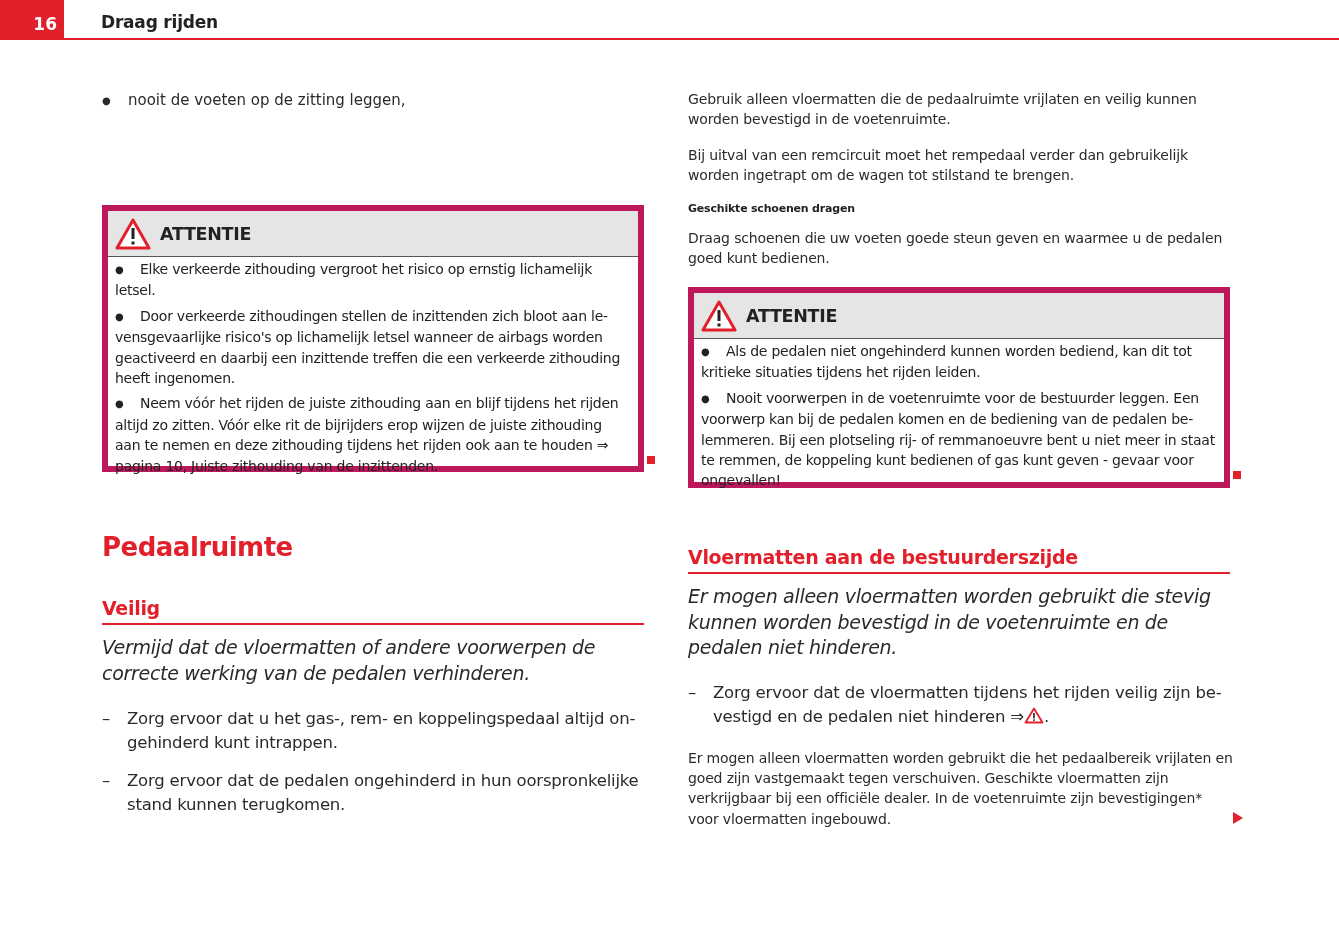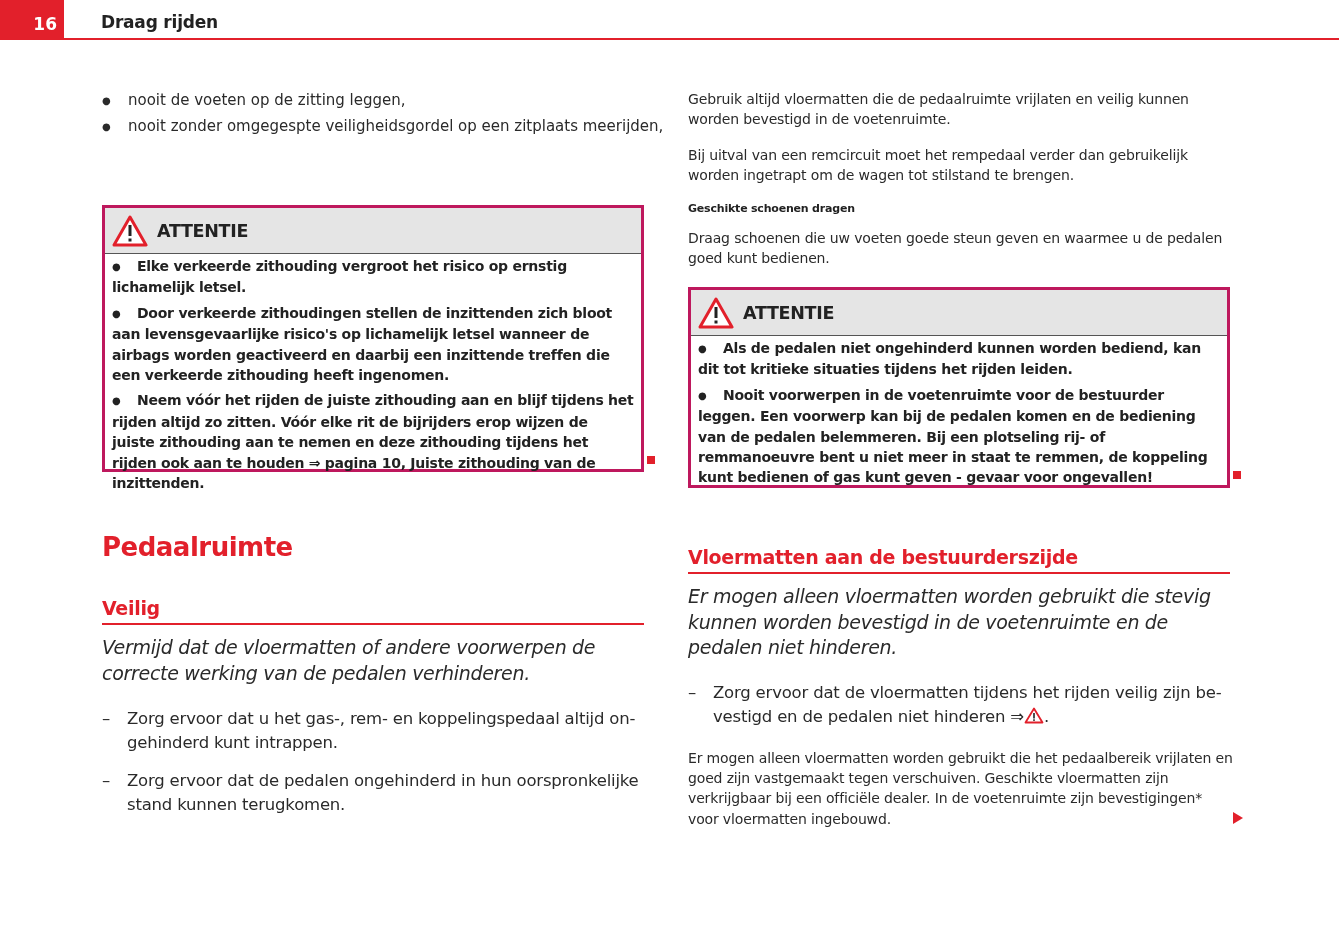--- a/index.html
+++ b/index.html
@@ -10,27 +10,27 @@
               color: #fff; font-weight: bold; font-size: 17px; text-align: right; box-sizing: border-box;
               padding-right: 7px; line-height: 48px; }
   .header-title { position: absolute; left: 101px; top: 12px; font-weight: bold; font-size: 17px; color: #222;
                   font-family: "DejaVu Sans", sans-serif; letter-spacing: -0.2px; }
   .header-rule { position: absolute; left: 64px; top: 38px; width: 1275px; height: 2px; background: #e2202b; }
 
   .bullets { position: absolute; left: 102px; top: 88px; margin: 0; padding: 0; list-style: none; }
   .bullets li { position: relative; padding-left: 26px; font-size: 15px; line-height: 25.8px; color: #2a2a2a; }
   .bullets li::before { content: "●"; position: absolute; left: 0; top: 0; font-size: 10px; color: #2a2a2a; }
 
-  .warn-box { position: absolute; border: 3px solid #be185d; background: #fff; box-sizing: border-box; }
+  .warn-box { position: absolute; border: 6px solid #be185d; background: #fff; box-sizing: border-box; }
   .warn-head { background: #e5e5e5; border-bottom: 1px solid #555; height: 46px; display: flex; align-items: center;
                padding-left: 7px; box-sizing: border-box; }
   .warn-head svg { width: 36px; height: 32px; }
   .warn-title { font-weight: bold; font-size: 17.5px; margin-left: 9px; color: #222; letter-spacing: -0.3px; }
   .warn-body { padding: 2px 7px 2px 7px; }
-  .warn-body p { margin: 0 0 5px 0; font-weight: bold; font-size: 14px; line-height: 20.4px; color: #222; letter-spacing: -0.25px; }
+  .warn-body p { margin: 0 0 5px 0; font-weight: normal; font-size: 14px; line-height: 20.4px; color: #222; letter-spacing: -0.25px; }
   .warn-body p .dot { font-size: 10px; display: inline-block; width: 25px; vertical-align: 1px; }
   .end-square { position: absolute; width: 8px; height: 8px; background: #e2202b; }
 
   .para { position: absolute; font-size: 14px; line-height: 20px; color: #2a2a2a; margin: 0; letter-spacing: -0.15px; }
   .subhead-bold { position: absolute; font-weight: bold; font-size: 11px; color: #222; letter-spacing: -0.2px; }
 
   .h1 { position: absolute; left: 102px; top: 532px; font-size: 26px; font-weight: bold; color: #e2202b; letter-spacing: -0.5px; }
   .h2 { position: absolute; font-size: 19px; font-weight: bold; color: #e2202b; letter-spacing: -0.3px; }
   .h2-rule { position: absolute; height: 2px; background: #e2202b; }
   .intro { position: absolute; font-style: italic; font-size: 19px; line-height: 25.5px; color: #2a2a2a; letter-spacing: -0.3px; margin: 0; }
@@ -48,21 +48,20 @@
 <body>
 
 <div class="header-bar">
   <div class="page-num">16</div>
   <div class="header-title">Draag rijden</div>
   <div class="header-rule"></div>
 </div>
 
 <ul class="bullets">
   <li>nooit de voeten op de zitting leggen,</li>
-  <li>nooit zonder omgegespte veiligheidsgordel op een zitplaats meerijden,</li>
 </ul>
 
 <div class="warn-box" style="left:102px; top:205px; width:542px; height:267px;">
   <div class="warn-head">
     <svg viewBox="0 0 36 32">
       <path d="M18 2 L34 30 L2 30 Z" fill="#fff" stroke="#e2202b" stroke-width="3" stroke-linejoin="round"></path>
       <rect x="16.5" y="10" width="3" height="11" fill="#222"></rect>
       <rect x="16.5" y="23.5" width="3" height="3" fill="#222"></rect>
     </svg>
     <span class="warn-title">ATTENTIE</span>
@@ -78,21 +77,21 @@
 <div class="h1">Pedaalruimte</div>
 <div class="h2" style="left:102px; top:597px;">Veilig</div>
 <div class="h2-rule" style="left:102px; top:623px; width:542px;"></div>
 <p class="intro" style="left:102px; top:635px; width:545px;">Vermijd dat de vloermatten of andere voorwerpen de correc­te werking van de pedalen verhinderen.</p>
 
 <ul class="dash-list" style="left:102px; top:707px; width:545px;">
   <li>Zorg ervoor dat u het gas-, rem- en koppelingspedaal altijd on­gehinderd kunt intrappen.</li>
   <li>Zorg ervoor dat de pedalen ongehinderd in hun oorspronkelijke stand kunnen terugkomen.</li>
 </ul>
 
-<p class="para" style="left:688px; top:89px; width:540px;">Gebruik altijd vloermatten die de pedaalruimte vrijlaten en veilig kunnen worden bevestigd in de voetenruimte.</p>
+<p class="para" style="left:688px; top:89px; width:540px;">Gebruik alleen vloermatten die de pedaalruimte vrijlaten en veilig kunnen worden bevestigd in de voetenruimte.</p>
 <p class="para" style="left:688px; top:145px; width:540px;">Bij uitval van een remcircuit moet het rempedaal verder dan gebruikelijk worden ingetrapt om de wagen tot stilstand te brengen.</p>
 <div class="subhead-bold" style="left:688px; top:202px;">Geschikte schoenen dragen</div>
 <p class="para" style="left:688px; top:228px; width:540px;">Draag schoenen die uw voeten goede steun geven en waarmee u de peda­len goed kunt bedienen.</p>
 
 <div class="warn-box" style="left:688px; top:287px; width:542px; height:201px;">
   <div class="warn-head">
     <svg viewBox="0 0 36 32">
       <path d="M18 2 L34 30 L2 30 Z" fill="#fff" stroke="#e2202b" stroke-width="3" stroke-linejoin="round"></path>
       <rect x="16.5" y="10" width="3" height="11" fill="#222"></rect>
       <rect x="16.5" y="23.5" width="3" height="3" fill="#222"></rect>

